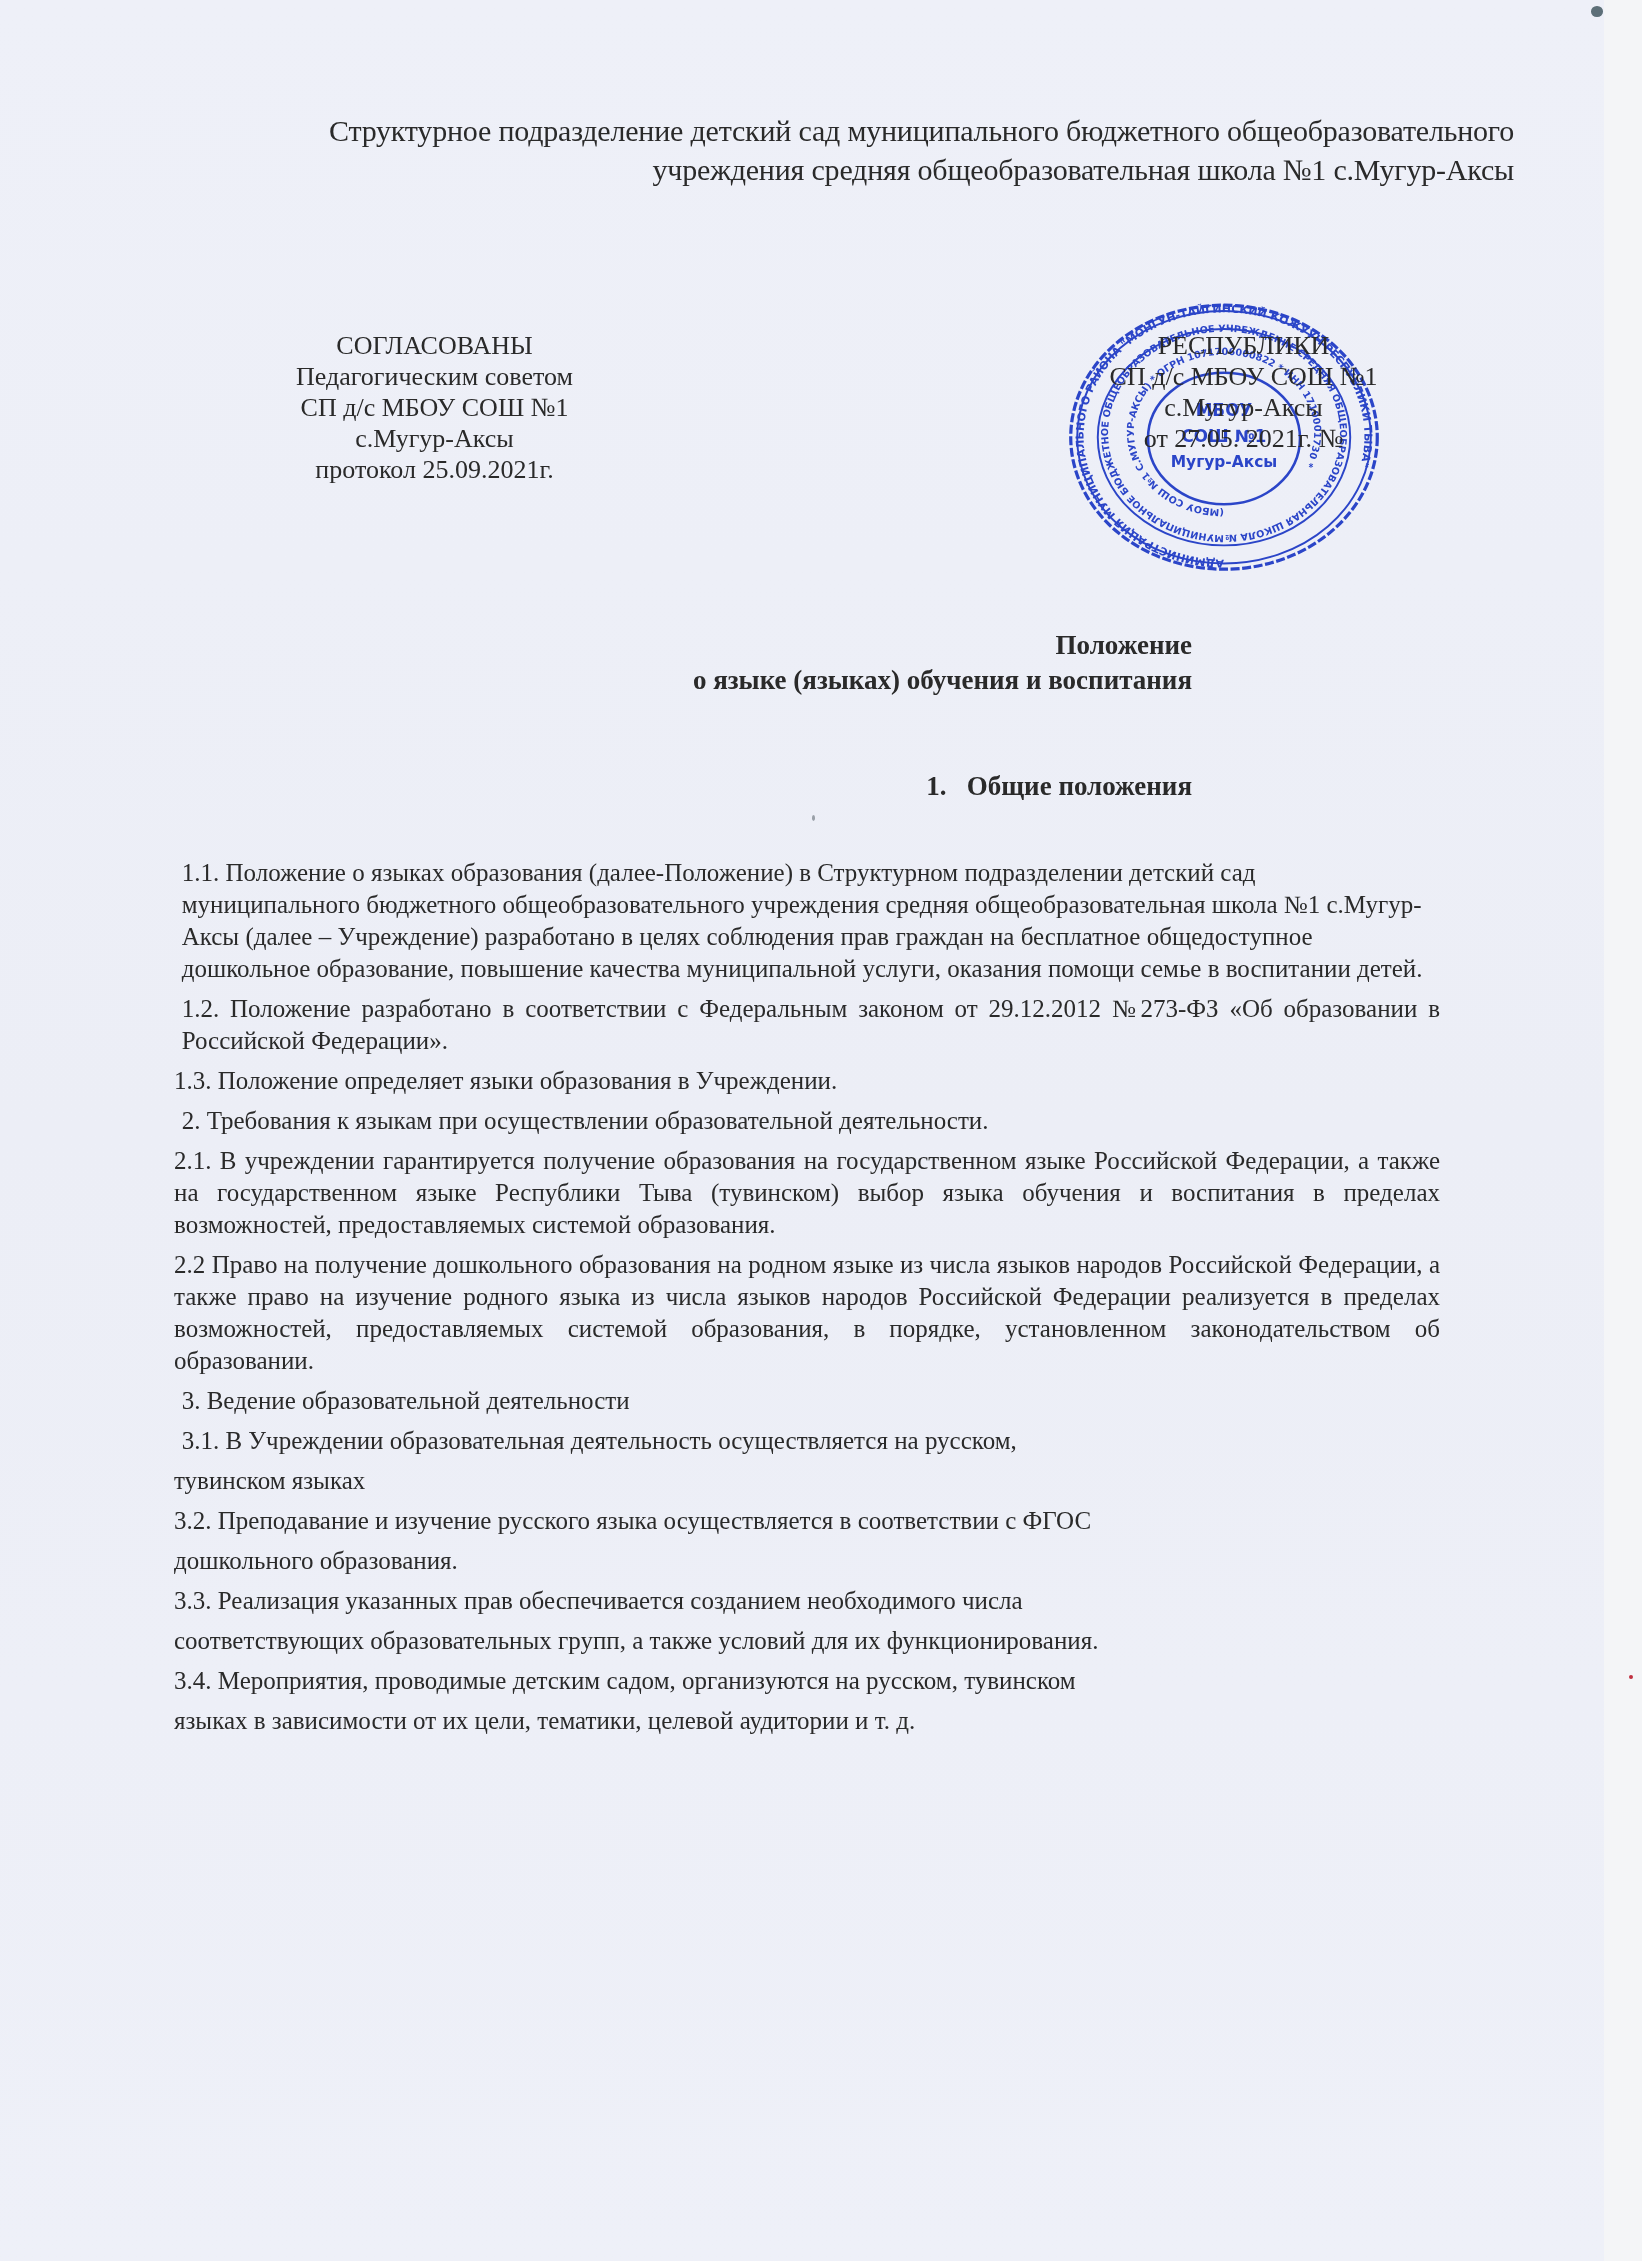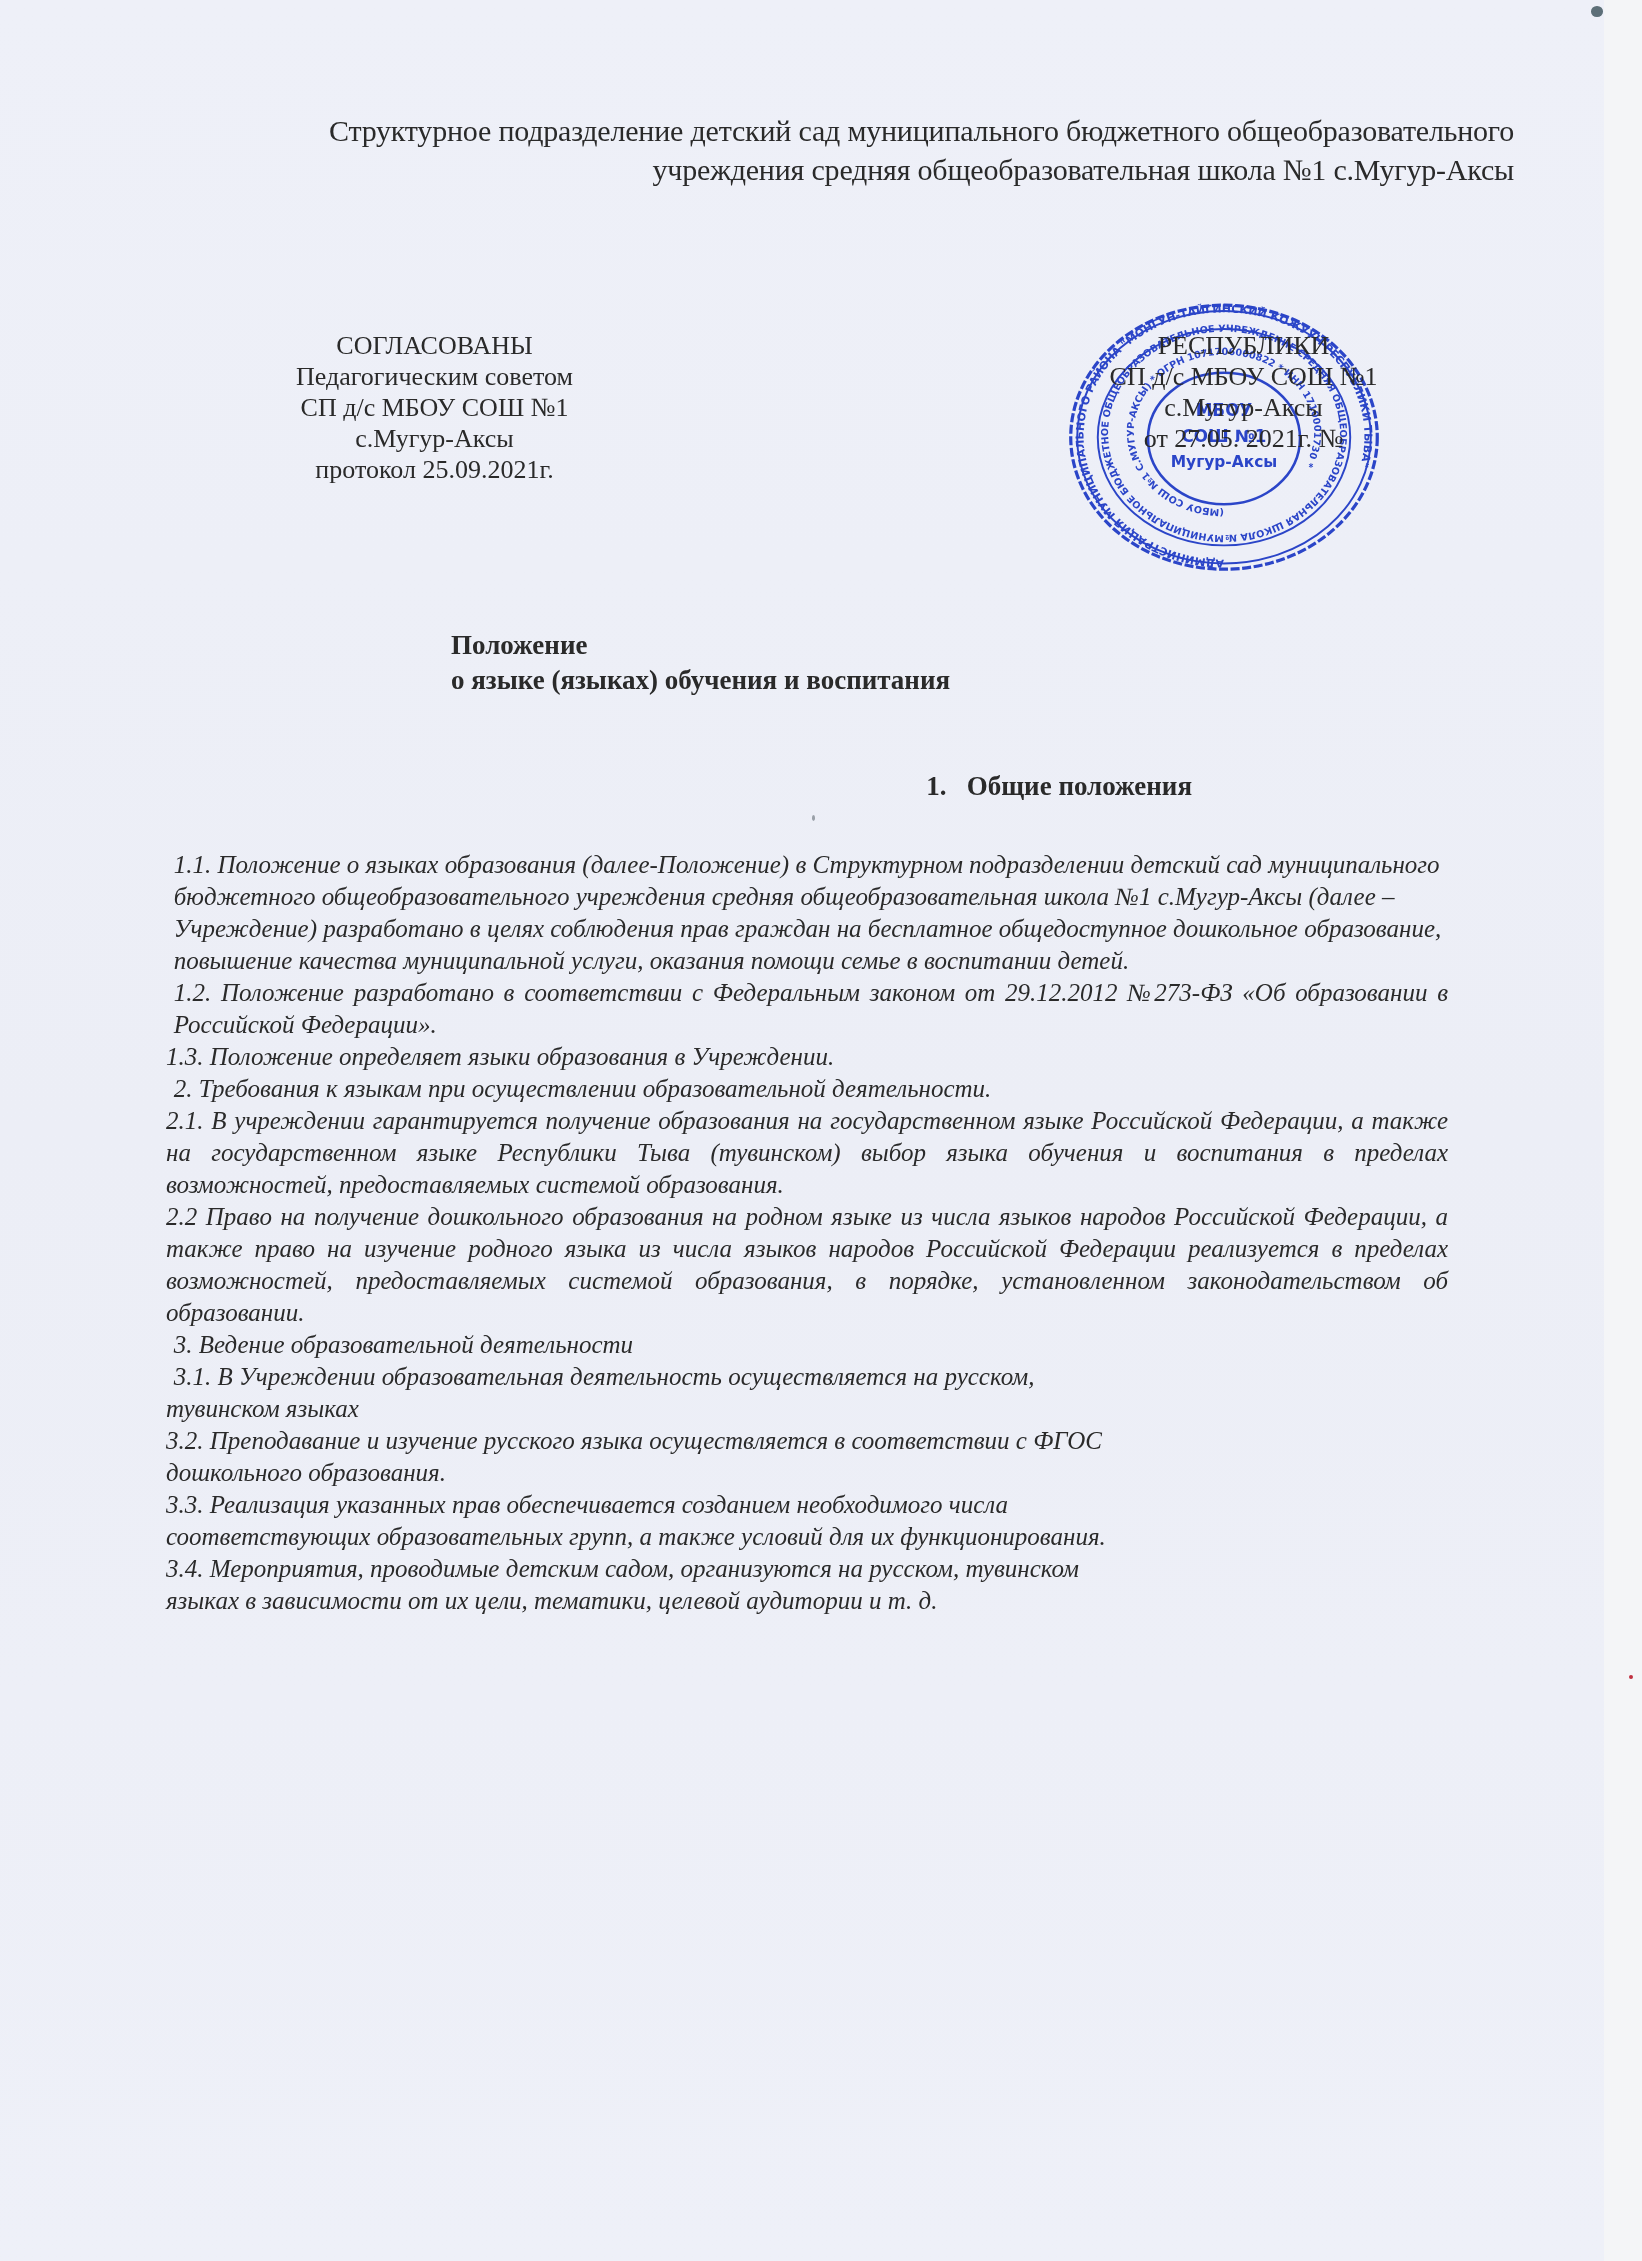--- a/index.html
+++ b/index.html
@@ -31,31 +31,31 @@
       position: absolute; left: 1044px; width: 399px; top: 330px;
       text-align: center; font-size: 26px; line-height: 31px;
       z-index: 3;
     }
     .stamp {
       position: absolute; left: 1063px; top: 303px; width: 322px; height: 271px;
       z-index: 2;
     }
     .title {
       position: absolute; left: 451px; width: 741px; top: 628px;
-      text-align: left; font-weight: bold; font-size: 27px; line-height: 35px;
+      text-align: right; font-weight: bold; font-size: 27px; line-height: 35px;
     }
     .section-heading {
       position: absolute; left: 451px; width: 741px; top: 769px;
       text-align: right; font-weight: bold; font-size: 27px; line-height: 35px;
     }
     .body-text {
       position: absolute; left: 166px; width: 1282px; top: 849px;
       font-size: 25px; line-height: 32px;
     }
-    .para { margin: 0; font-style: italic; }
+    .para { margin: 8px; }
     .just { text-align: justify; }
     .indent1 { padding-left: 7.7px; }
     .speck { position: absolute; background: #9aa0a8; border-radius: 50%; }
   </style>
 </head>
 <body>
 
 <div class="page">
   <div class="edge-strip"></div>
 

